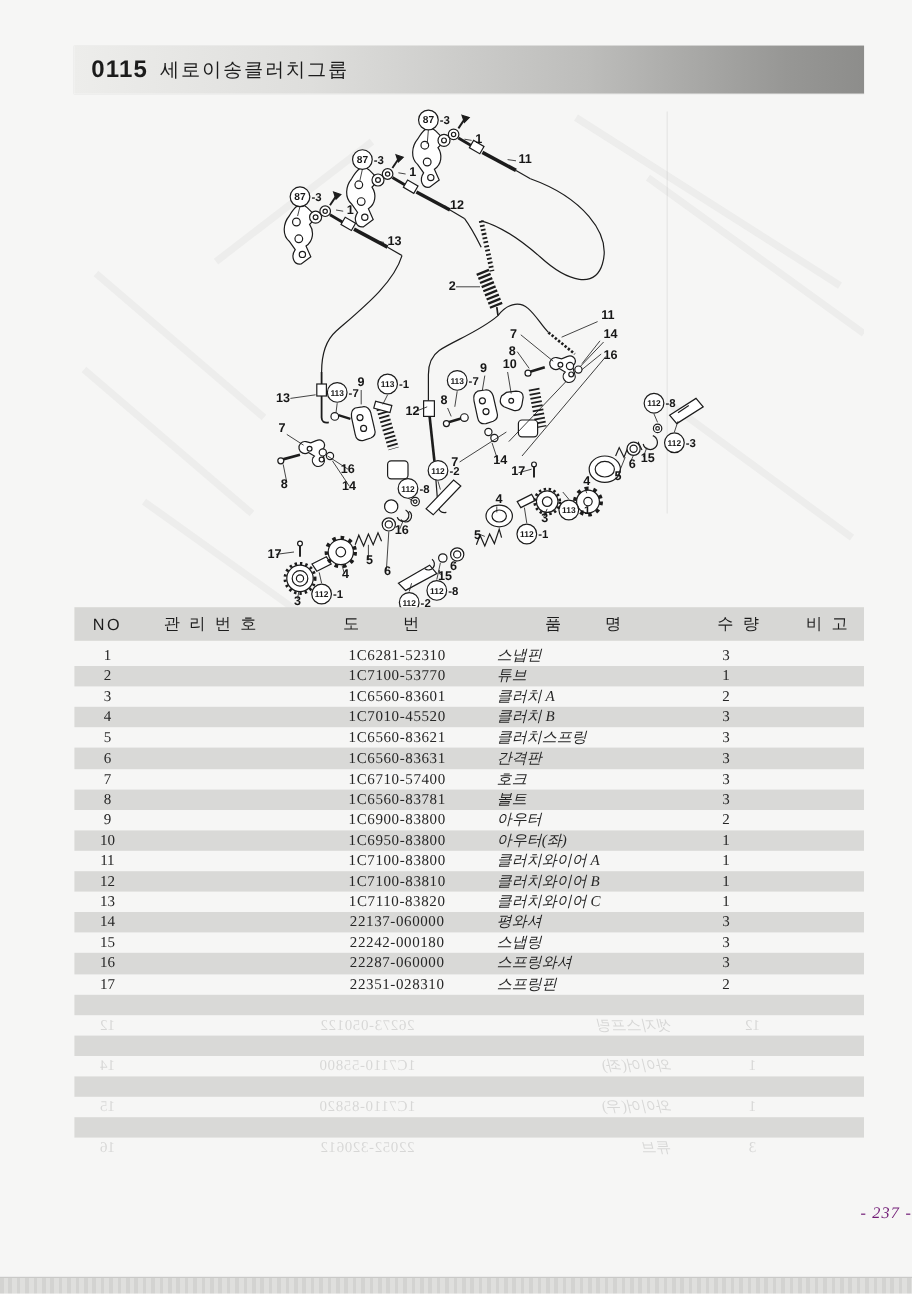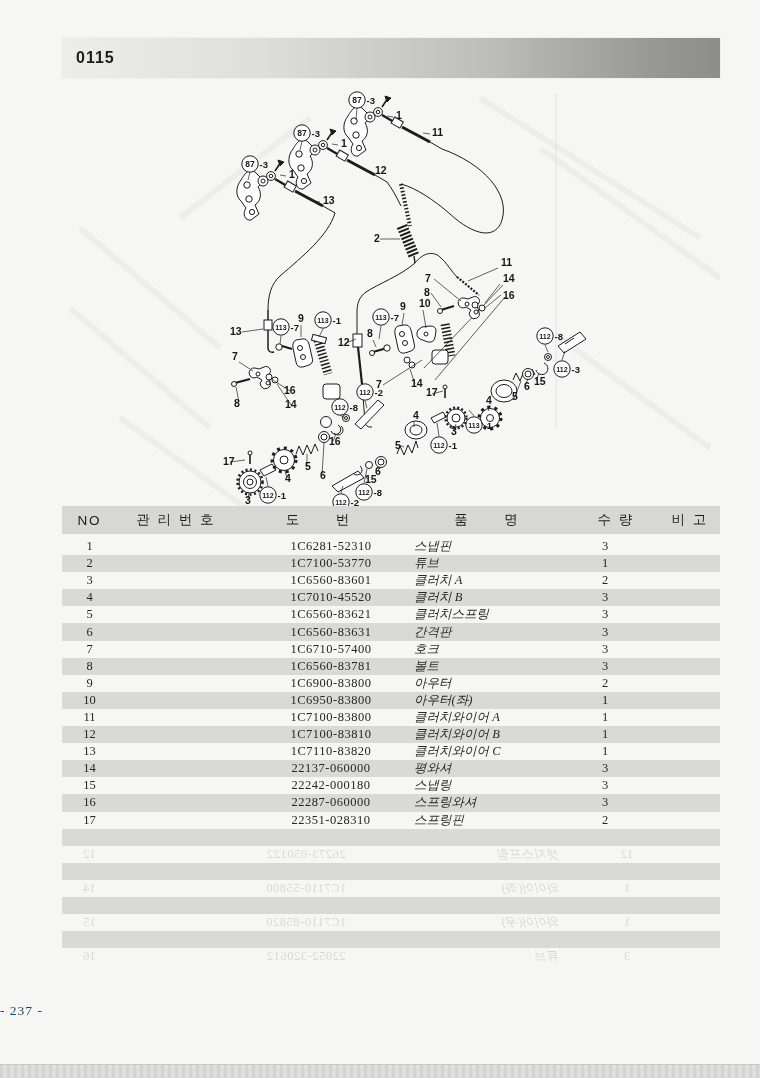--- a/index.html
+++ b/index.html
@@ -2,21 +2,21 @@
 <html><head>
 <meta charset="utf-8">
 <style>
   html,body{margin:0;padding:0;}
   body{width:760px;height:1078px;position:relative;background:#f6f6f5;overflow:hidden;
        font-family:"Liberation Sans",sans-serif;color:#1c1c1c;}
   
   .hdrbar{position:absolute;left:62px;top:38px;width:658px;height:40px;
       background:linear-gradient(90deg,#ededeb 0%,#dededc 30%,#bdbdbb 65%,#979795 90%,#8d8d8b 100%);
       display:flex;align-items:center;box-shadow:0 0 1px #cfcfcd;}
-  .hdr-code{font-size:16px;font-weight:bold;letter-spacing:1px;margin-left:14px;}
+  .hdr-code{font-size:20px;font-weight:bold;letter-spacing:1px;margin-left:14px;}
   .hdr-title{font-size:16px;font-weight:500;letter-spacing:1.5px;margin-left:10px;}
   
   .diagram{position:absolute;left:60px;top:88px;width:660px;height:445px;}
   svg text{font-family:"Liberation Sans",sans-serif;}
   .callout{font-size:10.5px;font-weight:600;fill:#161616;}
   .circtxt{font-weight:600;fill:#161616;}
   
   .table{position:absolute;left:62px;top:506px;width:658px;}
   .thead,.row{display:grid;grid-template-columns:55px 118px 167px 170px 88px 1fr;}
   .thead{background:#d7d7d5;height:28px;align-items:center;font-size:13.5px;
@@ -27,31 +27,32 @@
        font-size:12.5px;color:#262626;}
   .row:nth-child(even){background:#d9d9d7;}
   .c-no{text-align:center;}
   .c-mgmt{text-align:center;}
   .c-code{text-align:center;padding-left:25px;letter-spacing:.5px;}
   .c-name{text-align:left;padding-left:12px;font-style:italic;}
   .c-qty{text-align:center;padding-right:22px;}
   .c-note{text-align:center;}
   .ghost .cell{transform:scaleX(-1);opacity:.17;filter:blur(.4px);color:#444;}
   
-  .pageno{position:absolute;left:0;top:1003px;width:100%;text-align:left;
-      font-family:"Liberation Serif",serif;font-size:13.5px;color:#0c4a6e;letter-spacing:1px;}
+  .pageno{position:absolute;left:0;top:1003px;width:100%;text-align:right;
+      font-family:"Liberation Serif",serif;font-size:13.5px;color:#701a75;letter-spacing:1px;font-style:italic;}
   .botband{position:absolute;left:0;top:1064px;width:100%;height:14px;
       background:repeating-linear-gradient(90deg,#d3d3d1 0 3px,#dfdfdd 3px 7px);
       border-top:1px solid #c9c9c7;}
 </style>
 </head>
 <body>
 
 <div class="hdrbar">
   <span class="hdr-code">0115</span>
+  <span class="hdr-title">세로이송클러치그룹</span>
 </div>
 
 <svg class="diagram" viewBox="0 0 660 445">
   <defs>
     <g id="bracketAsm" stroke="#1c1c1c" fill="#fff" stroke-width="1">
       <path d="M4,14 C-1,20 -2,30 4,35 L9,42 C5,48 8,55 14,54 L22,48 L18,39 C24,35 25,27 21,21 L27,15 L19,7 C13,1 8,7 4,14 Z"></path>
       <circle cx="10" cy="19" r="3.2"></circle>
         <circle cx="12" cy="33" r="3.2"></circle>
         <circle cx="15" cy="46" r="2.6"></circle>
       <circle cx="26" cy="15" r="5"></circle>

